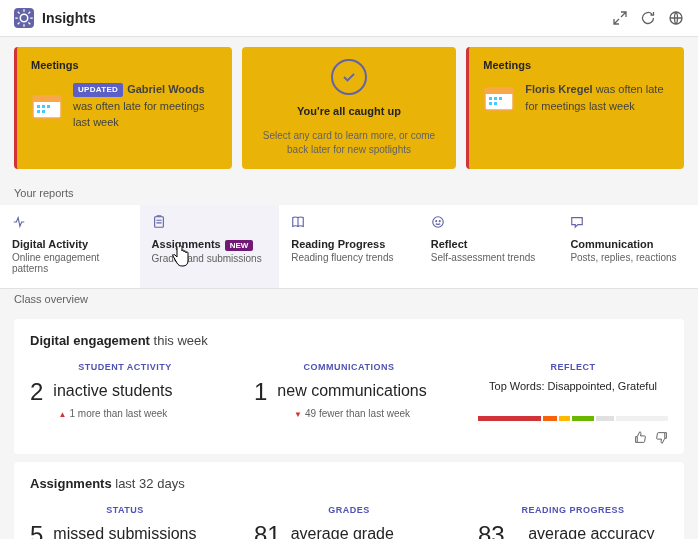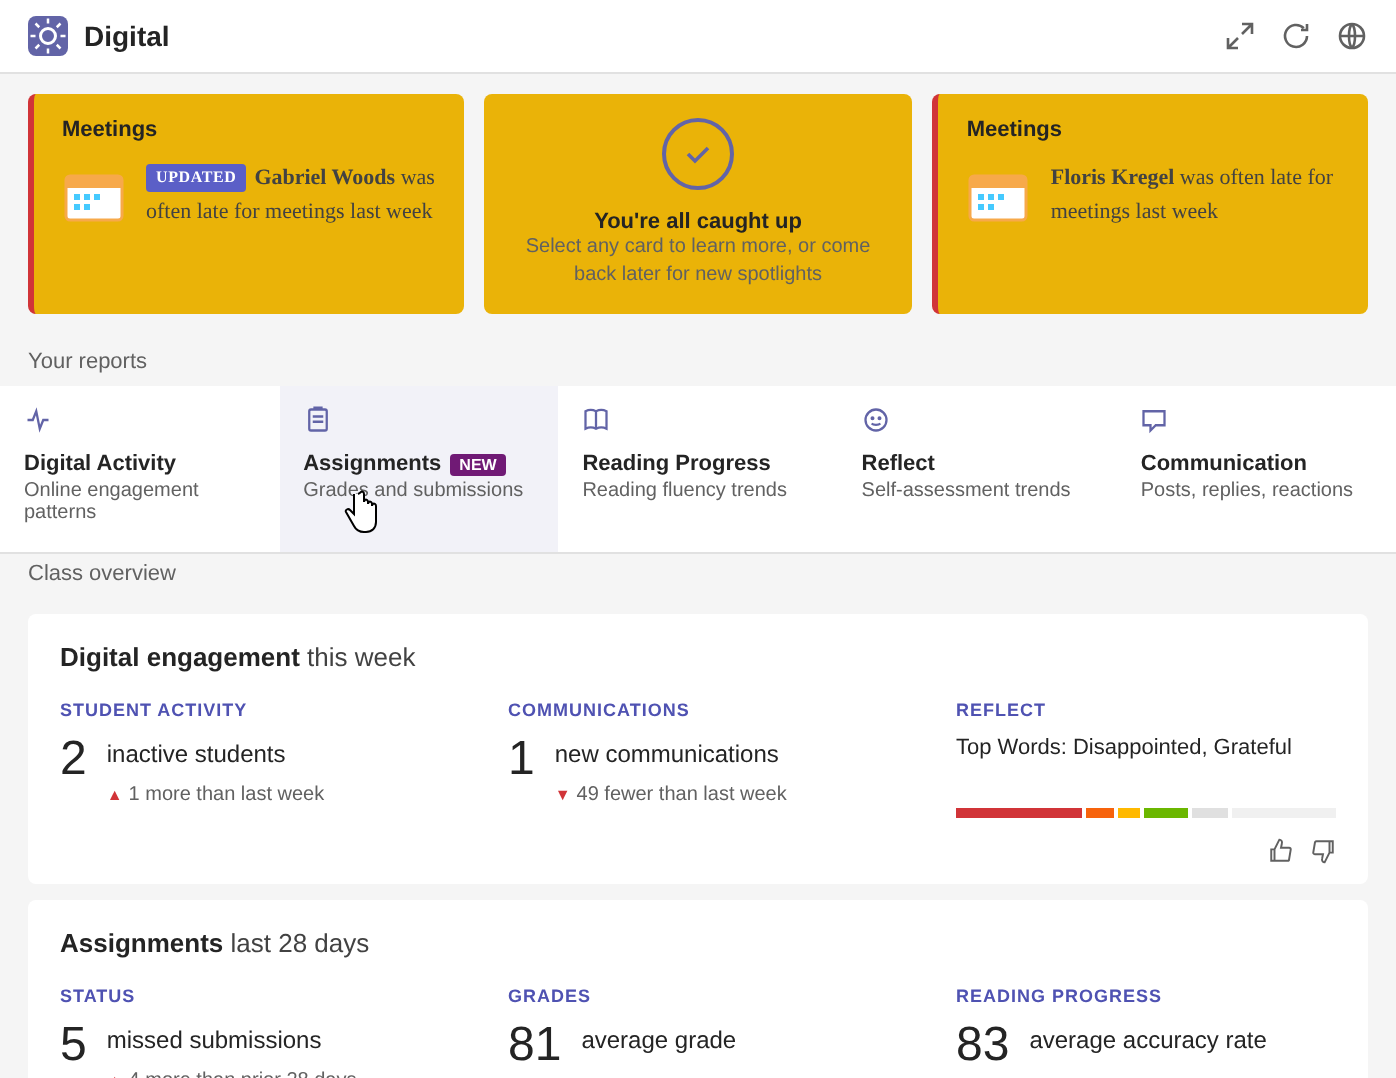--- a/index.html
+++ b/index.html
@@ -8,72 +8,72 @@
 .header-left { display: flex; align-items: center; gap: 8px; }
 .app-icon { width: 20px; height: 20px; background: #6264a7; border-radius: 4px; display: flex; align-items: center; justify-content: center; color: #fff; font-size: 11px; }
 .header h1 { font-size: 14px; font-weight: 600; }
 .header-actions { display: flex; gap: 12px; }
 .hicon { width: 16px; height: 16px; cursor: pointer; color: #616161; }
 
 .cards-row { display: flex; gap: 10px; padding: 10px 14px 14px; background: #f5f5f5; }
 .spotlight { flex: 1; background: #eab308; border-radius: 4px; padding: 12px 14px; position: relative; border-left: 3px solid #d13438; min-height: 110px; }
 .spotlight.center { border-left: none; text-align: center; display: flex; flex-direction: column; align-items: center; justify-content: center; }
 .spot-title { font-size: 11px; font-weight: 600; margin-bottom: 10px; }
-.spot-body { display: flex; gap: 10px; align-items: flex-end; font-family: Liberation Serif, serif; }
+.spot-body { display: flex; gap: 10px; align-items: center; }
 .cal-icon { width: 32px; height: 32px; flex-shrink: 0; }
 .cal-icon svg { width: 100%; height: 100%; }
 .spot-text { font-size: 11px; line-height: 1.5; color: #424242; }
 .badge { display: inline-block; background: #5b5fc7; color: #fff; font-size: 8px; font-weight: 600; padding: 1px 5px; border-radius: 2px; margin-right: 4px; vertical-align: middle; letter-spacing: 0.3px; }
 .check-circle { width: 36px; height: 36px; border: 2px solid #6264a7; border-radius: 50%; display: flex; align-items: center; justify-content: center; margin-bottom: 10px; color: #6264a7; }
-.caught-title { font-size: 11px; font-weight: 600; margin-bottom: 0; }
+.caught-title { font-size: 11px; font-weight: 600; margin-bottom: 12px; }
 .caught-sub { font-size: 10px; color: #616161; line-height: 1.4; max-width: 200px; }
 
 .section-label { font-size: 11px; color: #616161; padding: 4px 14px 6px; }
 
 .tabs-row { display: flex; background: #fff; border-bottom: 1px solid #e1e1e1; }
 .tab { flex: 1; padding: 10px 12px 14px; cursor: pointer; }
 .tab.active { background: #f2f2f8; }
 .tab-icon { width: 14px; height: 14px; color: #6264a7; margin-bottom: 6px; }
 .tab-title { font-size: 11px; font-weight: 600; margin-bottom: 2px; }
 .tab-sub { font-size: 10px; color: #616161; }
 .badge-new { display: inline-block; background: #701a75; color: #fff; font-size: 8px; font-weight: 600; padding: 1px 5px; border-radius: 2px; margin-left: 4px; vertical-align: middle; }
 
 .cursor-hand { position: absolute; left: 170px; top: 244px; pointer-events: none; }
 
 .panel { background: #fff; margin: 8px 14px; border-radius: 4px; padding: 14px 16px 10px; }
 .panel-title { font-size: 13px; margin-bottom: 14px; }
 .panel-title b { font-weight: 600; }
 .panel-title span { font-weight: 400; color: #424242; }
-.stats-row { display: flex; gap: 34px; }
+.stats-row { display: flex; gap: 34px; text-align: center; }
 .stat-block { flex: 1; }
 .stat-head { font-size: 9px; font-weight: 600; letter-spacing: 0.5px; color: #4f52b2; text-transform: uppercase; margin-bottom: 8px; }
 .stat-body { display: flex; align-items: flex-start; gap: 10px; }
 .stat-num { font-size: 24px; font-weight: 400; line-height: 1; }
-.stat-desc { font-size: 12px; color: #242424; padding-top: 2px; }
+.stat-desc { font-size: 16px; color: #242424; padding-top: 2px; }
 .stat-trend { font-size: 10px; color: #616161; margin-top: 8px; }
 .tri-up::before { content: "▲"; color: #d13438; font-size: 8px; margin-right: 3px; }
 .tri-down::before { content: "▼"; color: #d13438; font-size: 8px; margin-right: 3px; }
 .reflect-words { font-size: 11px; margin-bottom: 24px; }
 .rbar { height: 5px; display: flex; gap: 2px; }
 .rseg { height: 100%; }
 .feedback { display: flex; justify-content: flex-end; gap: 8px; margin-top: 10px; color: #616161; }
 .thumb { width: 13px; height: 13px; cursor: pointer; }
 </style>
 </head>
 <body>
 
 <div class="header">
   <div class="header-left">
     <div class="app-icon">
       <svg viewBox="0 0 16 16" fill="none">
           <circle cx="8" cy="8" r="3" stroke="#fff" stroke-width="1.2"></circle>
           <path d="M8 1v2M8 13v2M1 8h2M13 8h2M3 3l1.5 1.5M11.5 11.5L13 13M3 13l1.5-1.5M11.5 4.5L13 3" stroke="#fff" stroke-width="1"></path>
         </svg>
     </div>
-    <h1>Digital</h1>
+    <h1>Insights</h1>
   </div>
   <div class="header-actions">
     <svg class="hicon" viewBox="0 0 16 16" fill="none" stroke="currentColor" stroke-width="1.3">
         <path d="M9 2h5v5M7 14H2V9M14 2l-5 5M2 14l5-5"></path>
       </svg>
     <svg class="hicon" viewBox="0 0 16 16" fill="none" stroke="currentColor" stroke-width="1.3">
         <path d="M13.5 8a5.5 5.5 0 1 1-1.6-3.9M13.5 2v3h-3"></path>
       </svg>
     <svg class="hicon" viewBox="0 0 16 16" fill="none" stroke="currentColor" stroke-width="1.3">
         <circle cx="8" cy="8" r="6"></circle>
@@ -224,21 +224,21 @@
     <svg class="thumb" viewBox="0 0 16 16" fill="none" stroke="currentColor" stroke-width="1.2">
         <path d="M4 7v7H2V7h2zm0 0l3-6c1 0 2 1 1.5 2.5L8 6h5c1 0 1 1 1 1l-1 6c0 1-1 1-1 1H4"></path>
       </svg>
     <svg class="thumb" viewBox="0 0 16 16" fill="none" stroke="currentColor" stroke-width="1.2">
         <path d="M12 9V2h2v7h-2zm0 0l-3 6c-1 0-2-1-1.5-2.5L8 10H3c-1 0-1-1-1-1l1-6c0-1 1-1 1-1h8"></path>
       </svg>
   </div>
 </div>
 
 <div class="panel">
-  <div class="panel-title"><b>Assignments</b><span> last 28 days</span></div>
+  <div class="panel-title"><b>Assignments</b><span> last 32 days</span></div>
   <div class="stats-row">
     <div class="stat-block">
       <div class="stat-head">STATUS</div>
       <div class="stat-body">
         <div class="stat-num">5</div>
         <div>
           <div class="stat-desc">missed submissions</div>
           <div class="stat-trend tri-up">4 more than prior 28 days</div>
         </div>
       </div>

